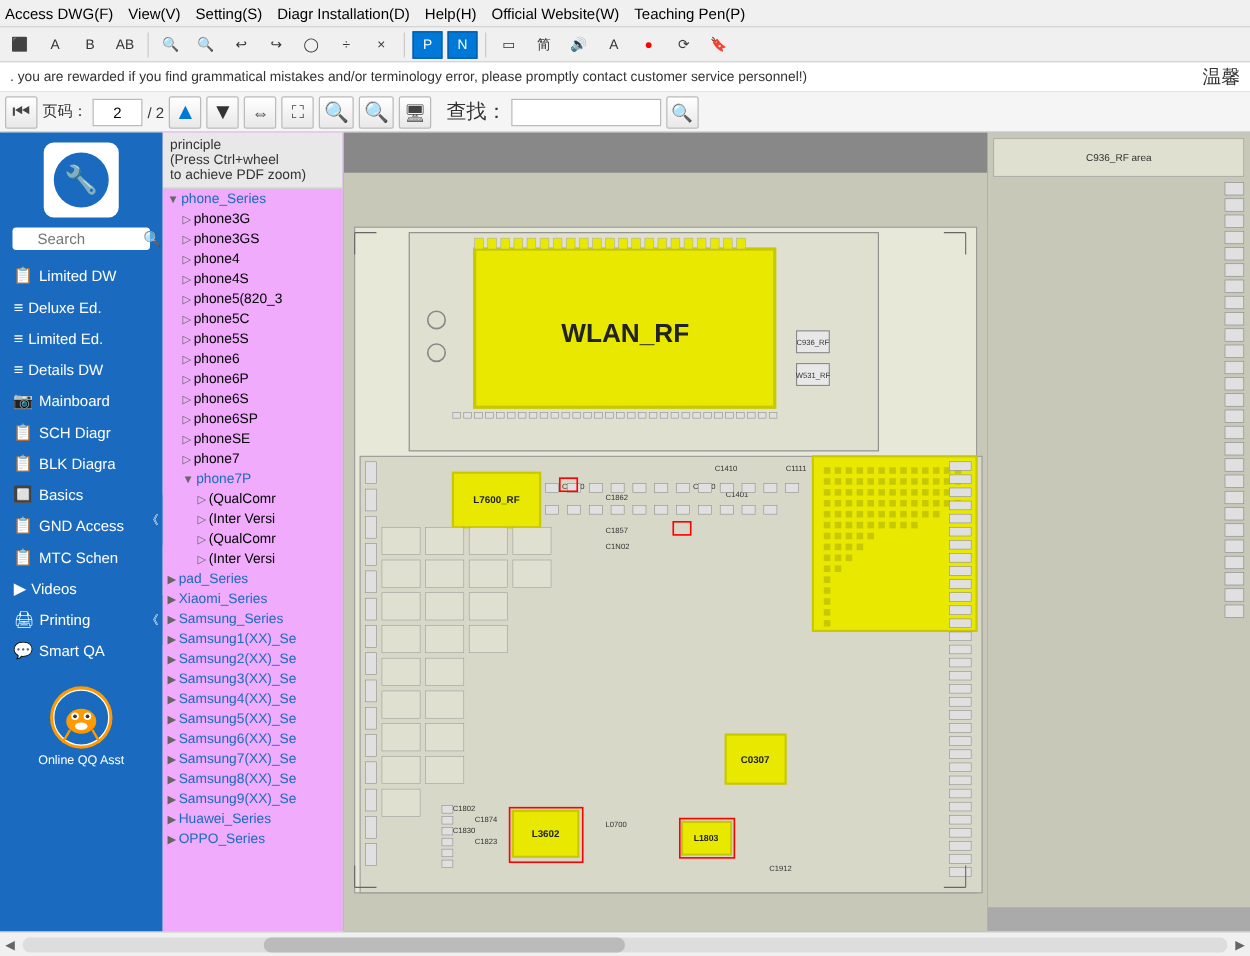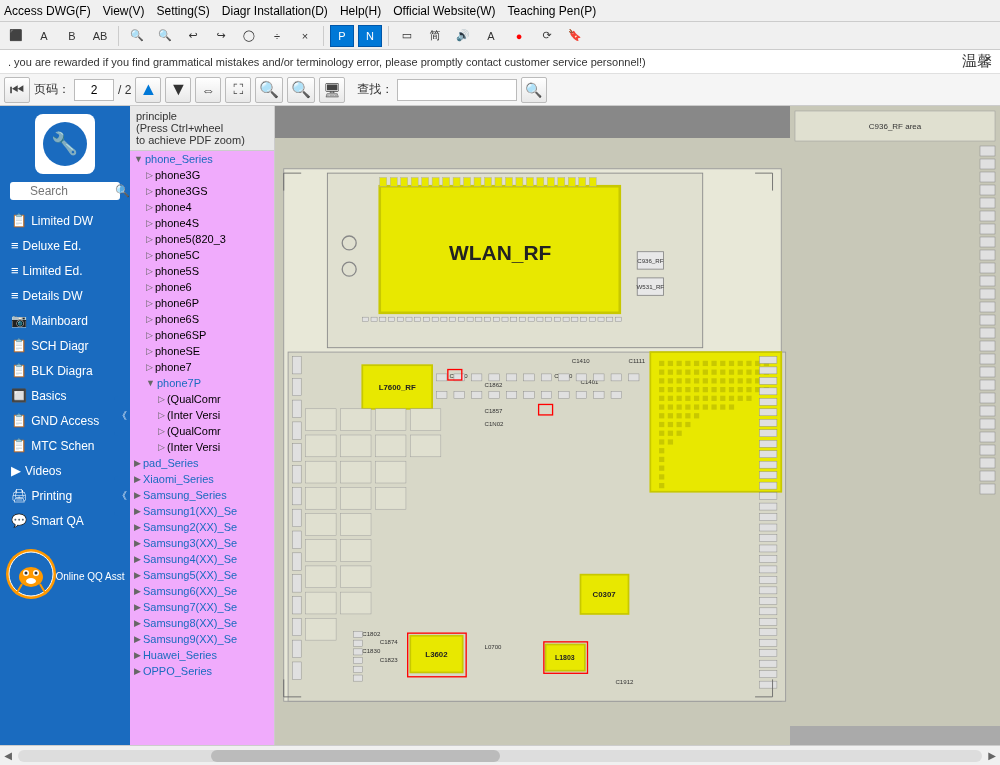--- a/index.html
+++ b/index.html
@@ -78,21 +78,21 @@
       border-radius: 2px;
       padding: 0 3px;
     }
     .pdf-page-input {
       width: 40px; height: 22px;
       border: 1px solid #bbb;
       text-align: center;
       font-size: 12px;
     }
     .pdf-page-label { font-size: 12px; color: #333; white-space: nowrap; }
-    .pdf-search-label { font-size: 12px; color: #333; margin-left: 8px; }
+    .pdf-search-label { font-size: 16px; color: #333; margin-left: 8px; }
     .pdf-search-input {
       width: 120px; height: 22px;
       border: 1px solid #bbb;
       padding: 0 4px;
       font-size: 12px;
     }
 
     
     .main-layout {
       display: flex;
@@ -140,21 +140,21 @@
       font-size: 12px;
       cursor: pointer;
       border-radius: 3px;
       margin: 1px 0;
       gap: 4px;
     }
     .sidebar-item-icon { font-size: 13px; flex-shrink: 0; }
 
     .sidebar-qq {
       margin-top: auto;
-      display: flex; flex-direction: row; align-items: center;
+      display: flex; flex-direction: column; align-items: center;
       color: #fff; font-size: 11px;
     }
     .qq-avatar {
       width: 50px; height: 50px;
       background: #ff9900;
       border-radius: 25px;
       display: flex; align-items: center; justify-content: center;
       font-size: 28px;
       margin-bottom: 4px;
     }
@@ -191,21 +191,21 @@
     
     .content-area {
       flex: 1;
       background: #888;
       overflow: hidden;
       position: relative;
     }
     .pdf-page {
       position: absolute;
       top: 0; left: 0; right: 0; bottom: 0;
-      display: flex; align-items: flex-end; justify-content: center;
+      display: flex; align-items: flex-start; justify-content: center;
       overflow: hidden;
       margin-top: 32px;
     }
 
     
     .bottom-scrollbar {
       height: 20px;
       background: #f0f0f0;
       border-top: 1px solid #ccc;
       display: flex; align-items: center;

